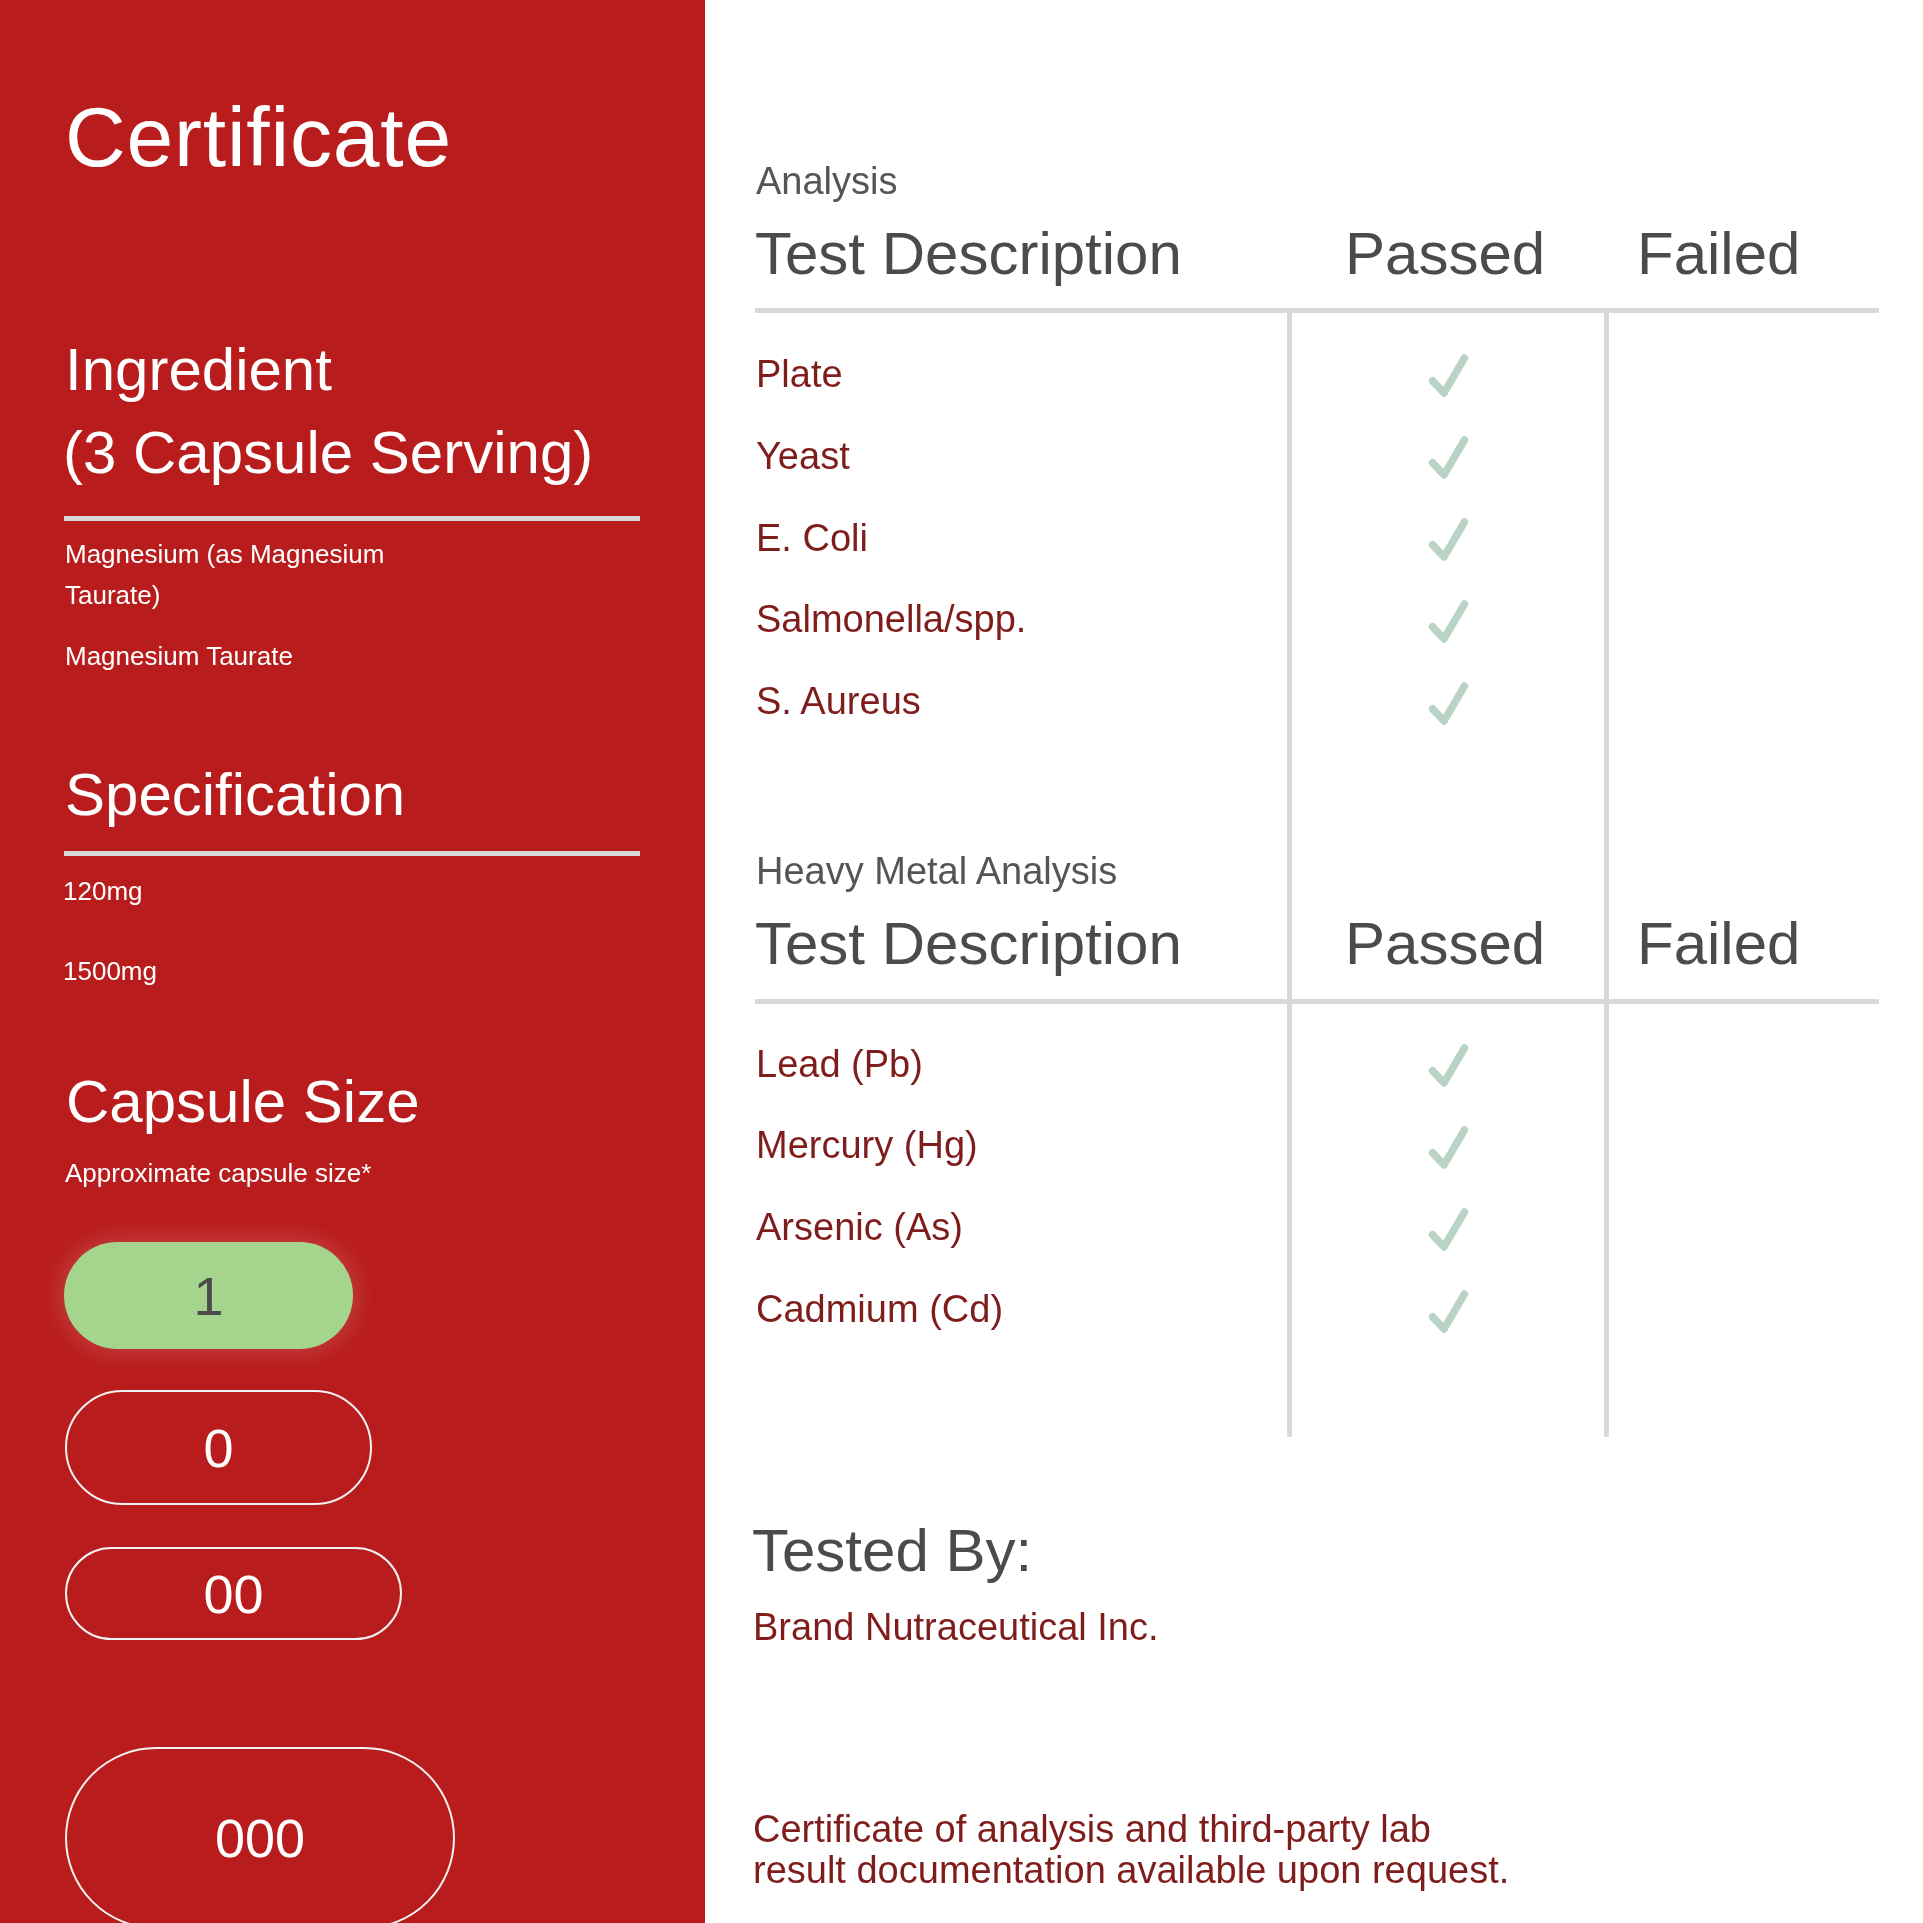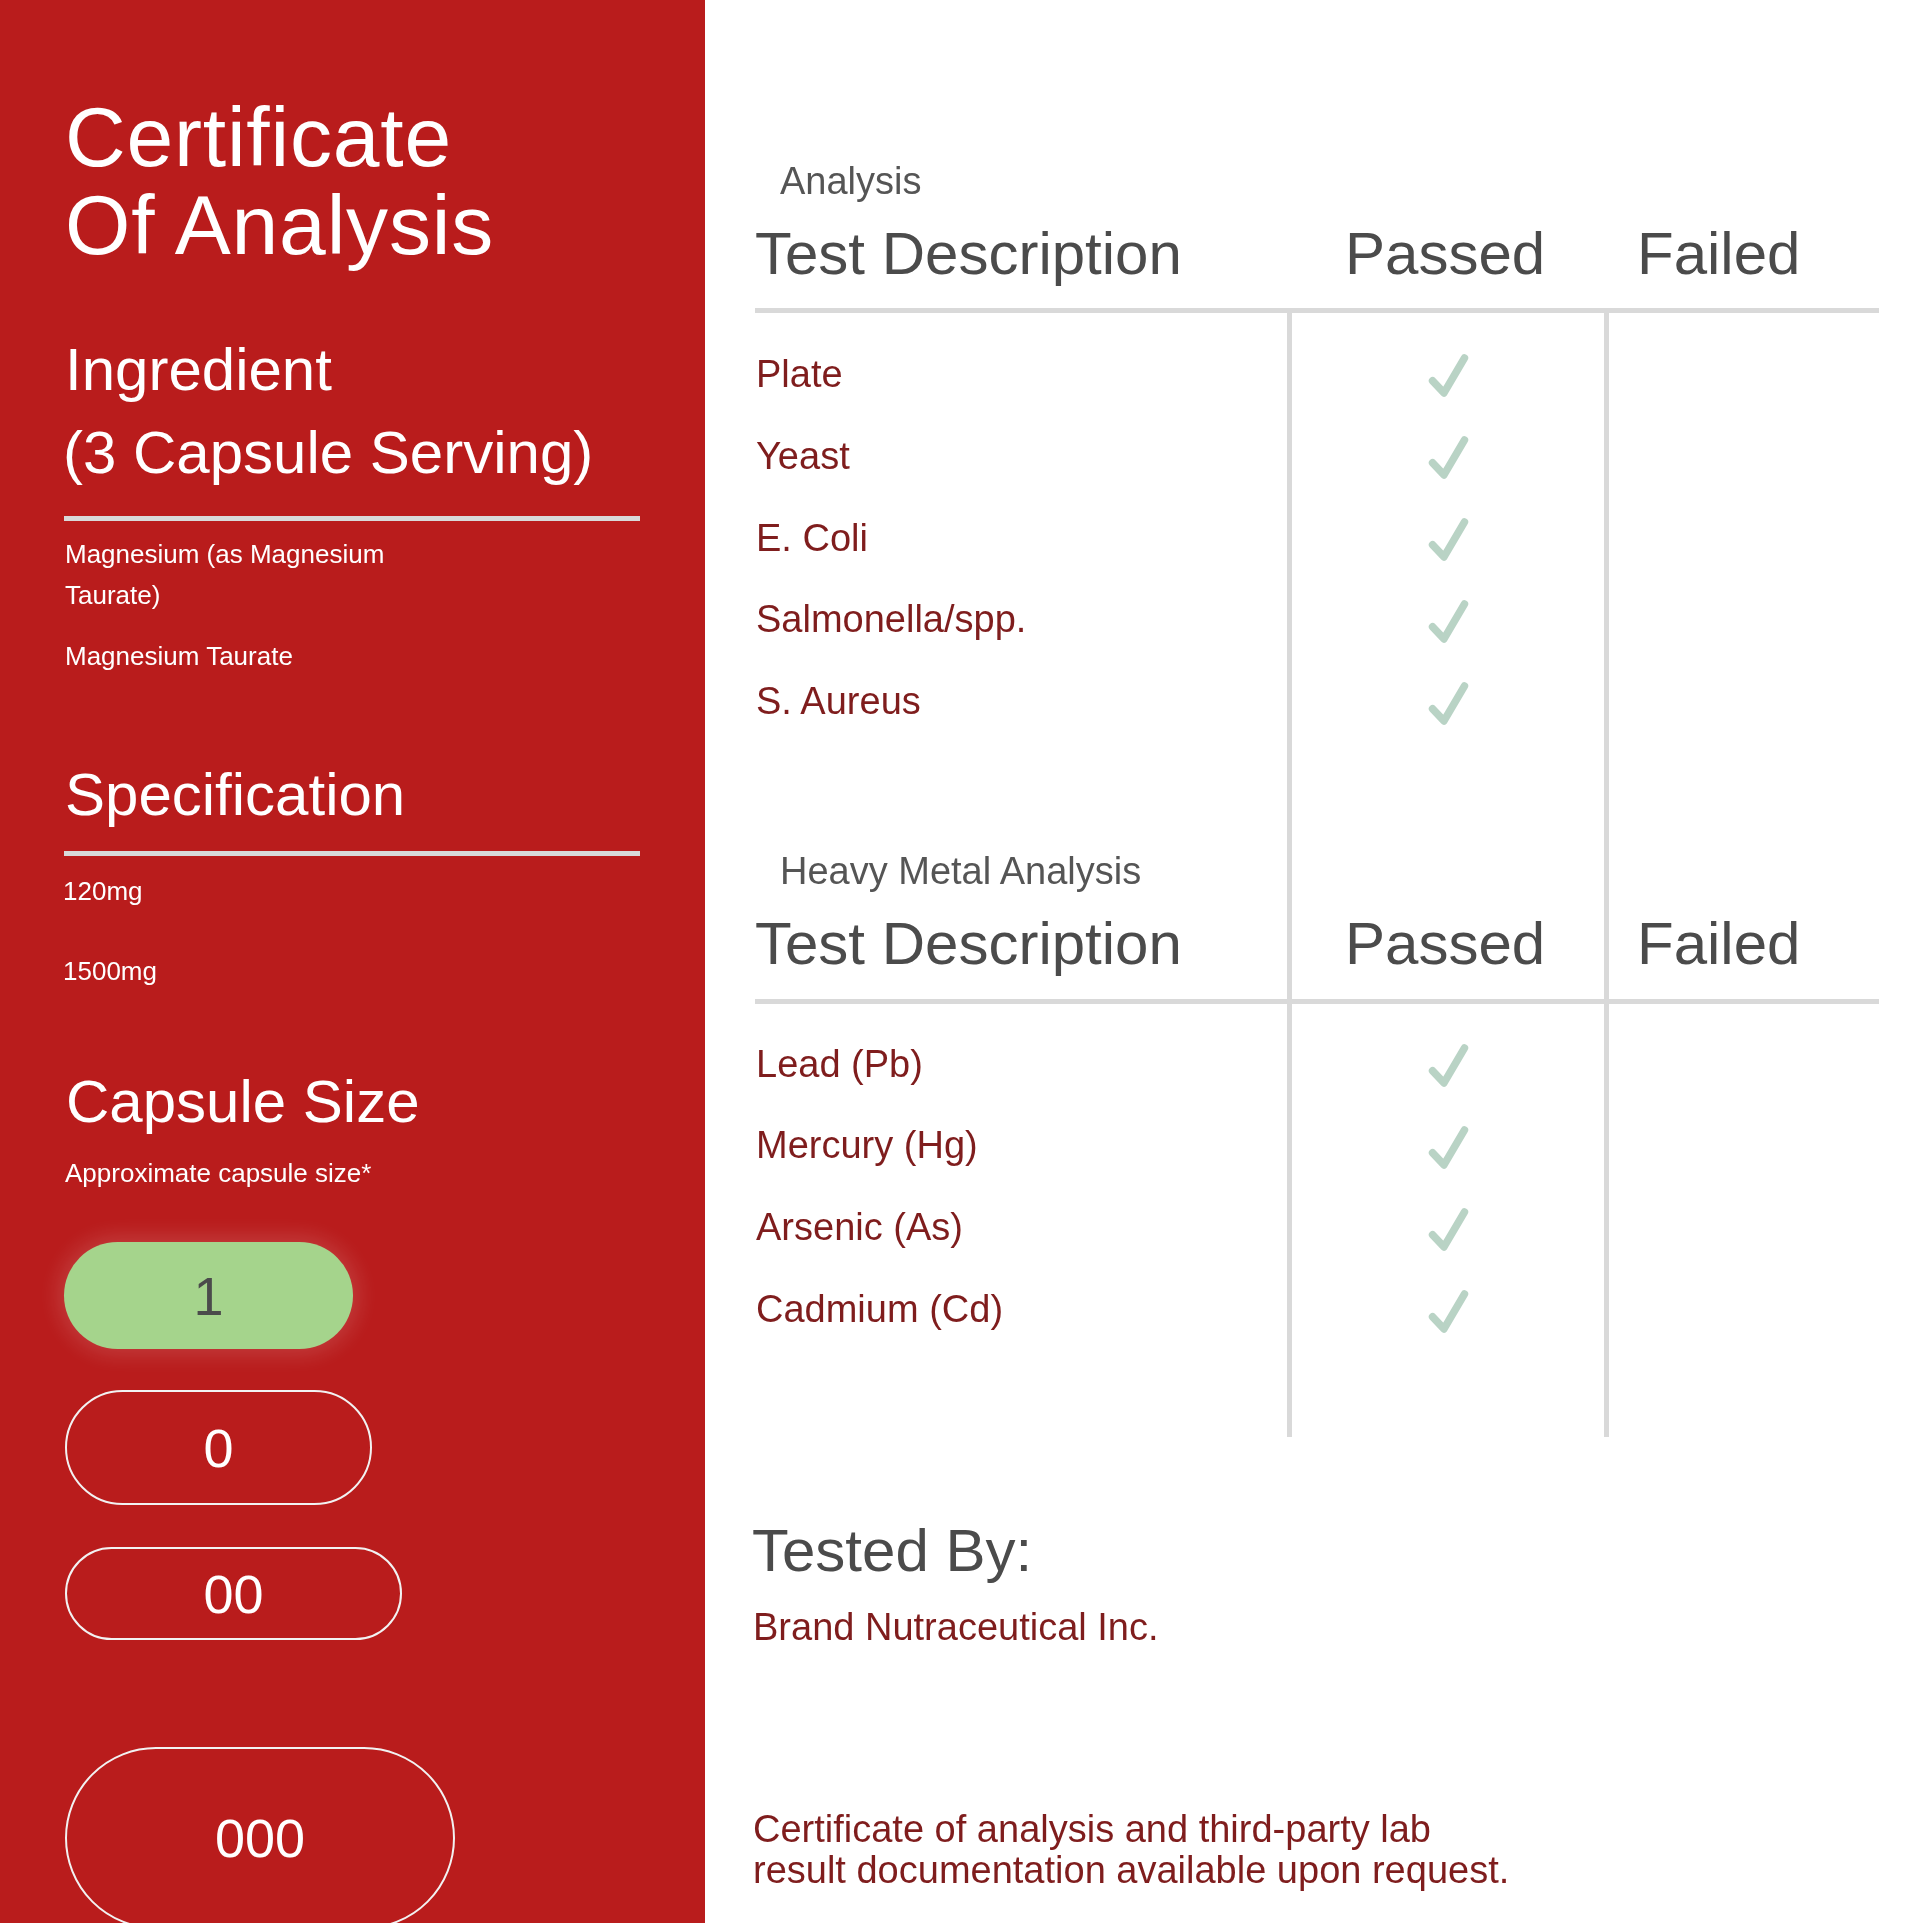--- a/index.html
+++ b/index.html
@@ -20,33 +20,32 @@
 
   .pill {
     position:absolute; box-sizing:border-box; border-radius:751px;
     display:flex; align-items:center; justify-content:center;
     font-size:54px; color:#ffffff; border:2.3px solid #f2f2f2;
   }
   .pill.active {
     background:#a5d48c; border:none; color:#4b4b4b;
     box-shadow:0 0 21px 6px rgba(255,255,255,0.14);
   }
-  .sub { font-size:38px; color:#555555;margin-left:24px; }
+  .sub { font-size:38px; color:#555555; }
   .th { font-size:60px; color:#4b4b4b; }
   .td { font-size:38px; color:#7f1d1d; }
   .rule-h { position:absolute; left:755px; width:1124px; height:4.5px; background:#d9d9d9; }
   .rule-v { position:absolute; width:4.5px; background:#d9d9d9; }
   .check { position:absolute; width:53px; height:53px; }
 </style>
 </head>
 <body>
 
 <div class="left">
   <div class="abs title" style="left:65px; top:95px;">Certificate</div>
-  <div class="abs title" style="left:65px; top:183px;">Of Analysis</div>
 
   <div class="abs h2" style="left:65px; top:340px;">Ingredient</div>
   <div class="abs h2" style="left:63px; top:423px;">(3 Capsule Serving)</div>
   <div class="sep-left" style="top:516px;"></div>
 
   <div class="abs body52" style="left:65px; top:541px;">Magnesium (as Magnesium</div>
   <div class="abs body52" style="left:65px; top:582px;">Taurate)</div>
   <div class="abs body52" style="left:65px; top:643px;">Magnesium Taurate</div>
 
   <div class="abs h2" style="left:65px; top:765px;">Specification</div>

